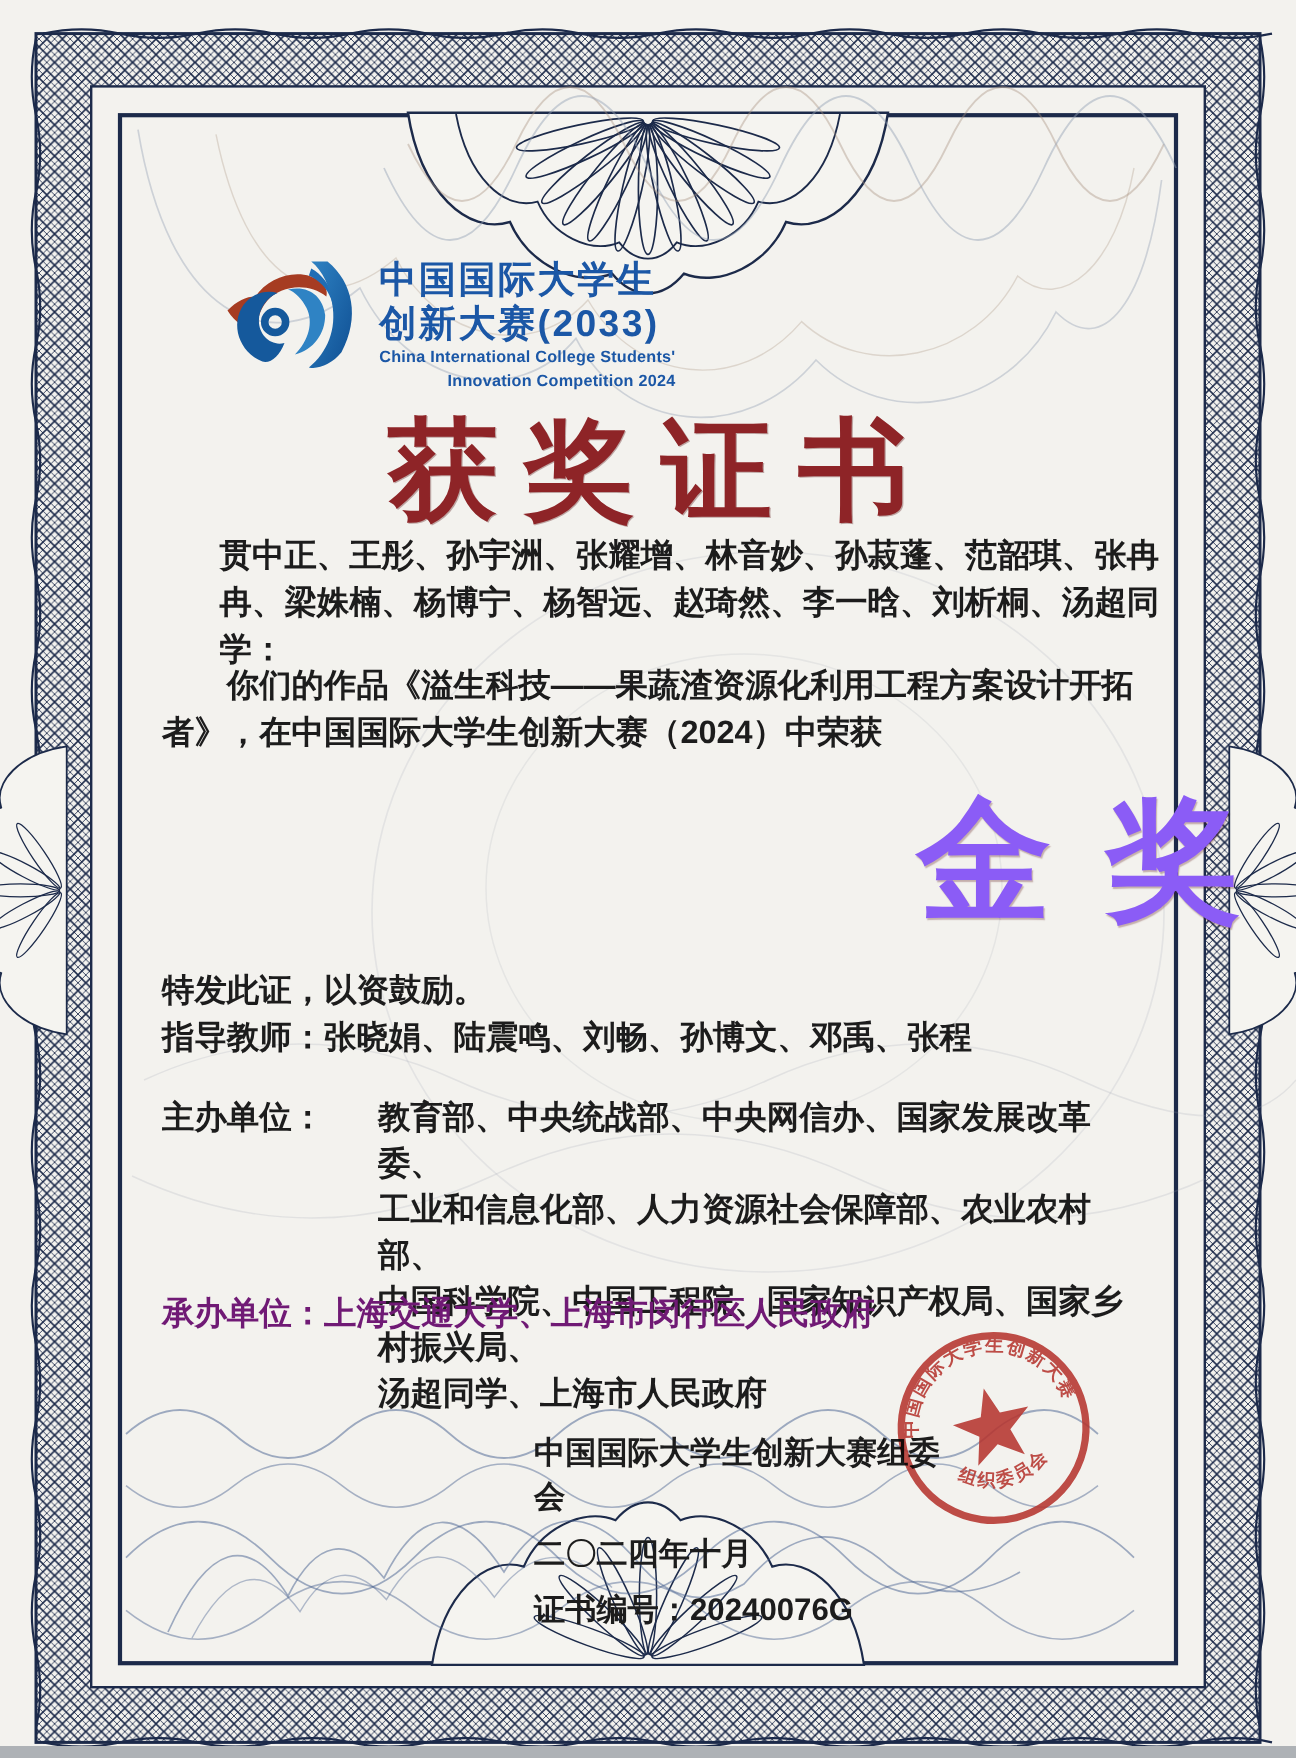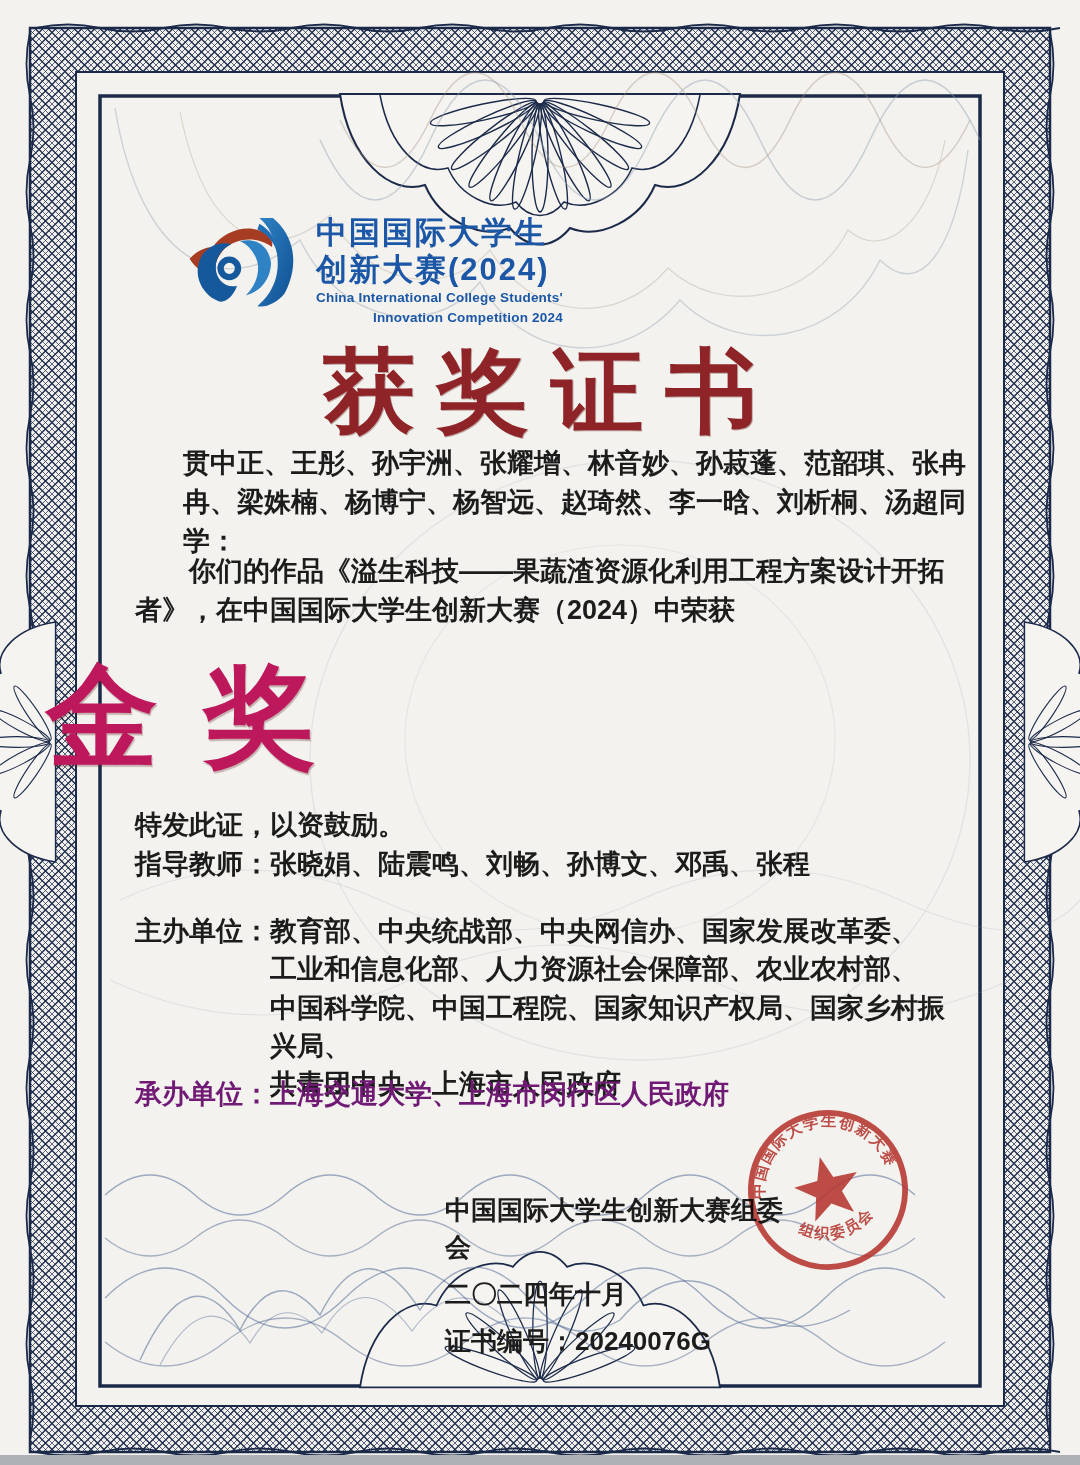--- a/index.html
+++ b/index.html
@@ -19,37 +19,37 @@
   .logo-en{font-size:13.5px;font-weight:700;color:#1b57a6;line-height:1.45;letter-spacing:.2px;text-align:right;}
 
   
   .cert-title{
     position:absolute;left:0;top:330px;width:1080px;text-align:center;
     font-size:92px;font-weight:800;color:#8e2427;
     letter-spacing:22px;text-indent:22px;
     text-shadow:1px 1px 0 rgba(90,20,20,.35);
   }
   .award{
-    position:absolute;left:0;top:642px;width:1080px;text-align:left;
-    font-size:112px;font-weight:800;color:#be185d;
+    position:absolute;left:0;top:642px;width:1080px;text-align:right;
+    font-size:112px;font-weight:800;color:#8b5cf6;
     letter-spacing:46px;text-indent:46px;
     text-shadow:1px 2px 1px rgba(90,20,20,.3);
   }
 
   
   .para{position:absolute;left:135px;width:812px;font-size:27px;font-weight:700;color:#1c1c1c;line-height:1.45;}
   .recipients{top:444px;margin-left:48px;}
   .body-text{top:552px;text-indent:54px;}
   .instructors{top:806px;}
   .line{display:block;}
 
   .org-block{position:absolute;left:135px;top:912px;width:820px;display:flex;
-    font-size:27px;font-weight:700;color:#1c1c1c;line-height:1.42;}
+    font-size:27px;font-weight:700;color:#1c1c1c;line-height:1.42;gap:28px;}
   .org-label{flex:0 0 auto;white-space:nowrap;}
-  .org-lines{flex:1;}
+  .org-lines{flex:1;margin-left:17px;}
   .under-block{position:absolute;left:135px;top:1076px;width:820px;display:flex;
     font-size:27px;font-weight:700;color:#701a75;}
   .sign-block{
     position:absolute;right:108px;top:1192px;width:352px;text-align:left;
     font-size:26px;font-weight:700;color:#1c1c1c;line-height:1.42;
   }
   .sign-block .line{margin-bottom:10px;}
 
   
   .seal{position:absolute;left:742px;top:1104px;width:172px;height:172px;z-index:4;
@@ -172,21 +172,21 @@
         </defs>
         <path d="M14,52 C22,44 30,40 38,40 C50,22 78,14 95,28 C99,32 100,36 99,40 C84,28 60,30 48,44 C40,54 38,64 44,74 C32,70 20,62 14,52 Z" fill="#a63c22"></path>
         <path d="M44,96 C24,88 16,64 28,47 C35,38 46,34 57,37 C48,41 41,50 41,61 C41,74 52,83 63,80 C59,91 51,98 44,96 Z" fill="#15599c"></path>
         <circle cx="55" cy="62" r="9" fill="none" stroke="#15599c" stroke-width="6.5"></circle>
         <path d="M66,34 C84,30 96,40 98,56 C98,72 88,86 72,90 C84,78 88,62 82,50 C78,42 72,36 66,34 Z" fill="#2f83c4"></path>
         <path d="M86,16 C104,26 112,50 104,74 C110,50 102,30 84,22 Z" fill="#1f6db5"></path>
         <path d="M100,10 C122,28 128,58 112,88 C104,98 92,103 84,101 C100,88 108,68 104,46 C102,32 96,18 86,10 Z" fill="url(#gblue)"></path>
       </svg>
       <div class="logo-text">
         <div class="logo-cn">中国国际大学生</div>
-        <div class="logo-cn">创新大赛(2024)</div>
+        <div class="logo-cn">创新大赛(2033)</div>
         <div class="logo-en">China International College Students'</div>
         <div class="logo-en">Innovation Competition 2024</div>
       </div>
     </div>
 
     <div class="cert-title">获奖证书</div>
 
     <div class="para recipients">贯中正、王彤、孙宇洲、张耀增、林音妙、孙菽蓬、范韶琪、张冉冉、梁姝楠、杨博宁、杨智远、赵琦然、李一晗、刘析桐、汤超同学：</div>
 
     <div class="para body-text">你们的作品《溢生科技——果蔬渣资源化利用工程方案设计开拓者》，在中国国际大学生创新大赛（2024）中荣获</div>
@@ -197,21 +197,21 @@
       <span class="line">特发此证，以资鼓励。</span>
       <span class="line">指导教师：张晓娟、陆震鸣、刘畅、孙博文、邓禹、张程</span>
     </div>
 
     <div class="org-block">
       <span class="org-label">主办单位：</span>
       <span class="org-lines">
         <span class="line">教育部、中央统战部、中央网信办、国家发展改革委、</span>
         <span class="line">工业和信息化部、人力资源社会保障部、农业农村部、</span>
         <span class="line">中国科学院、中国工程院、国家知识产权局、国家乡村振兴局、</span>
-        <span class="line">共青团中央、上海市人民政府</span>
+        <span class="line">汤超同学、上海市人民政府</span>
       </span>
     </div>
 
     <div class="under-block">
       <span class="org-label">承办单位：</span>
       <span>上海交通大学、上海市闵行区人民政府</span>
     </div>
 
     <div class="sign-block">
       <span class="line">中国国际大学生创新大赛组委会</span>

